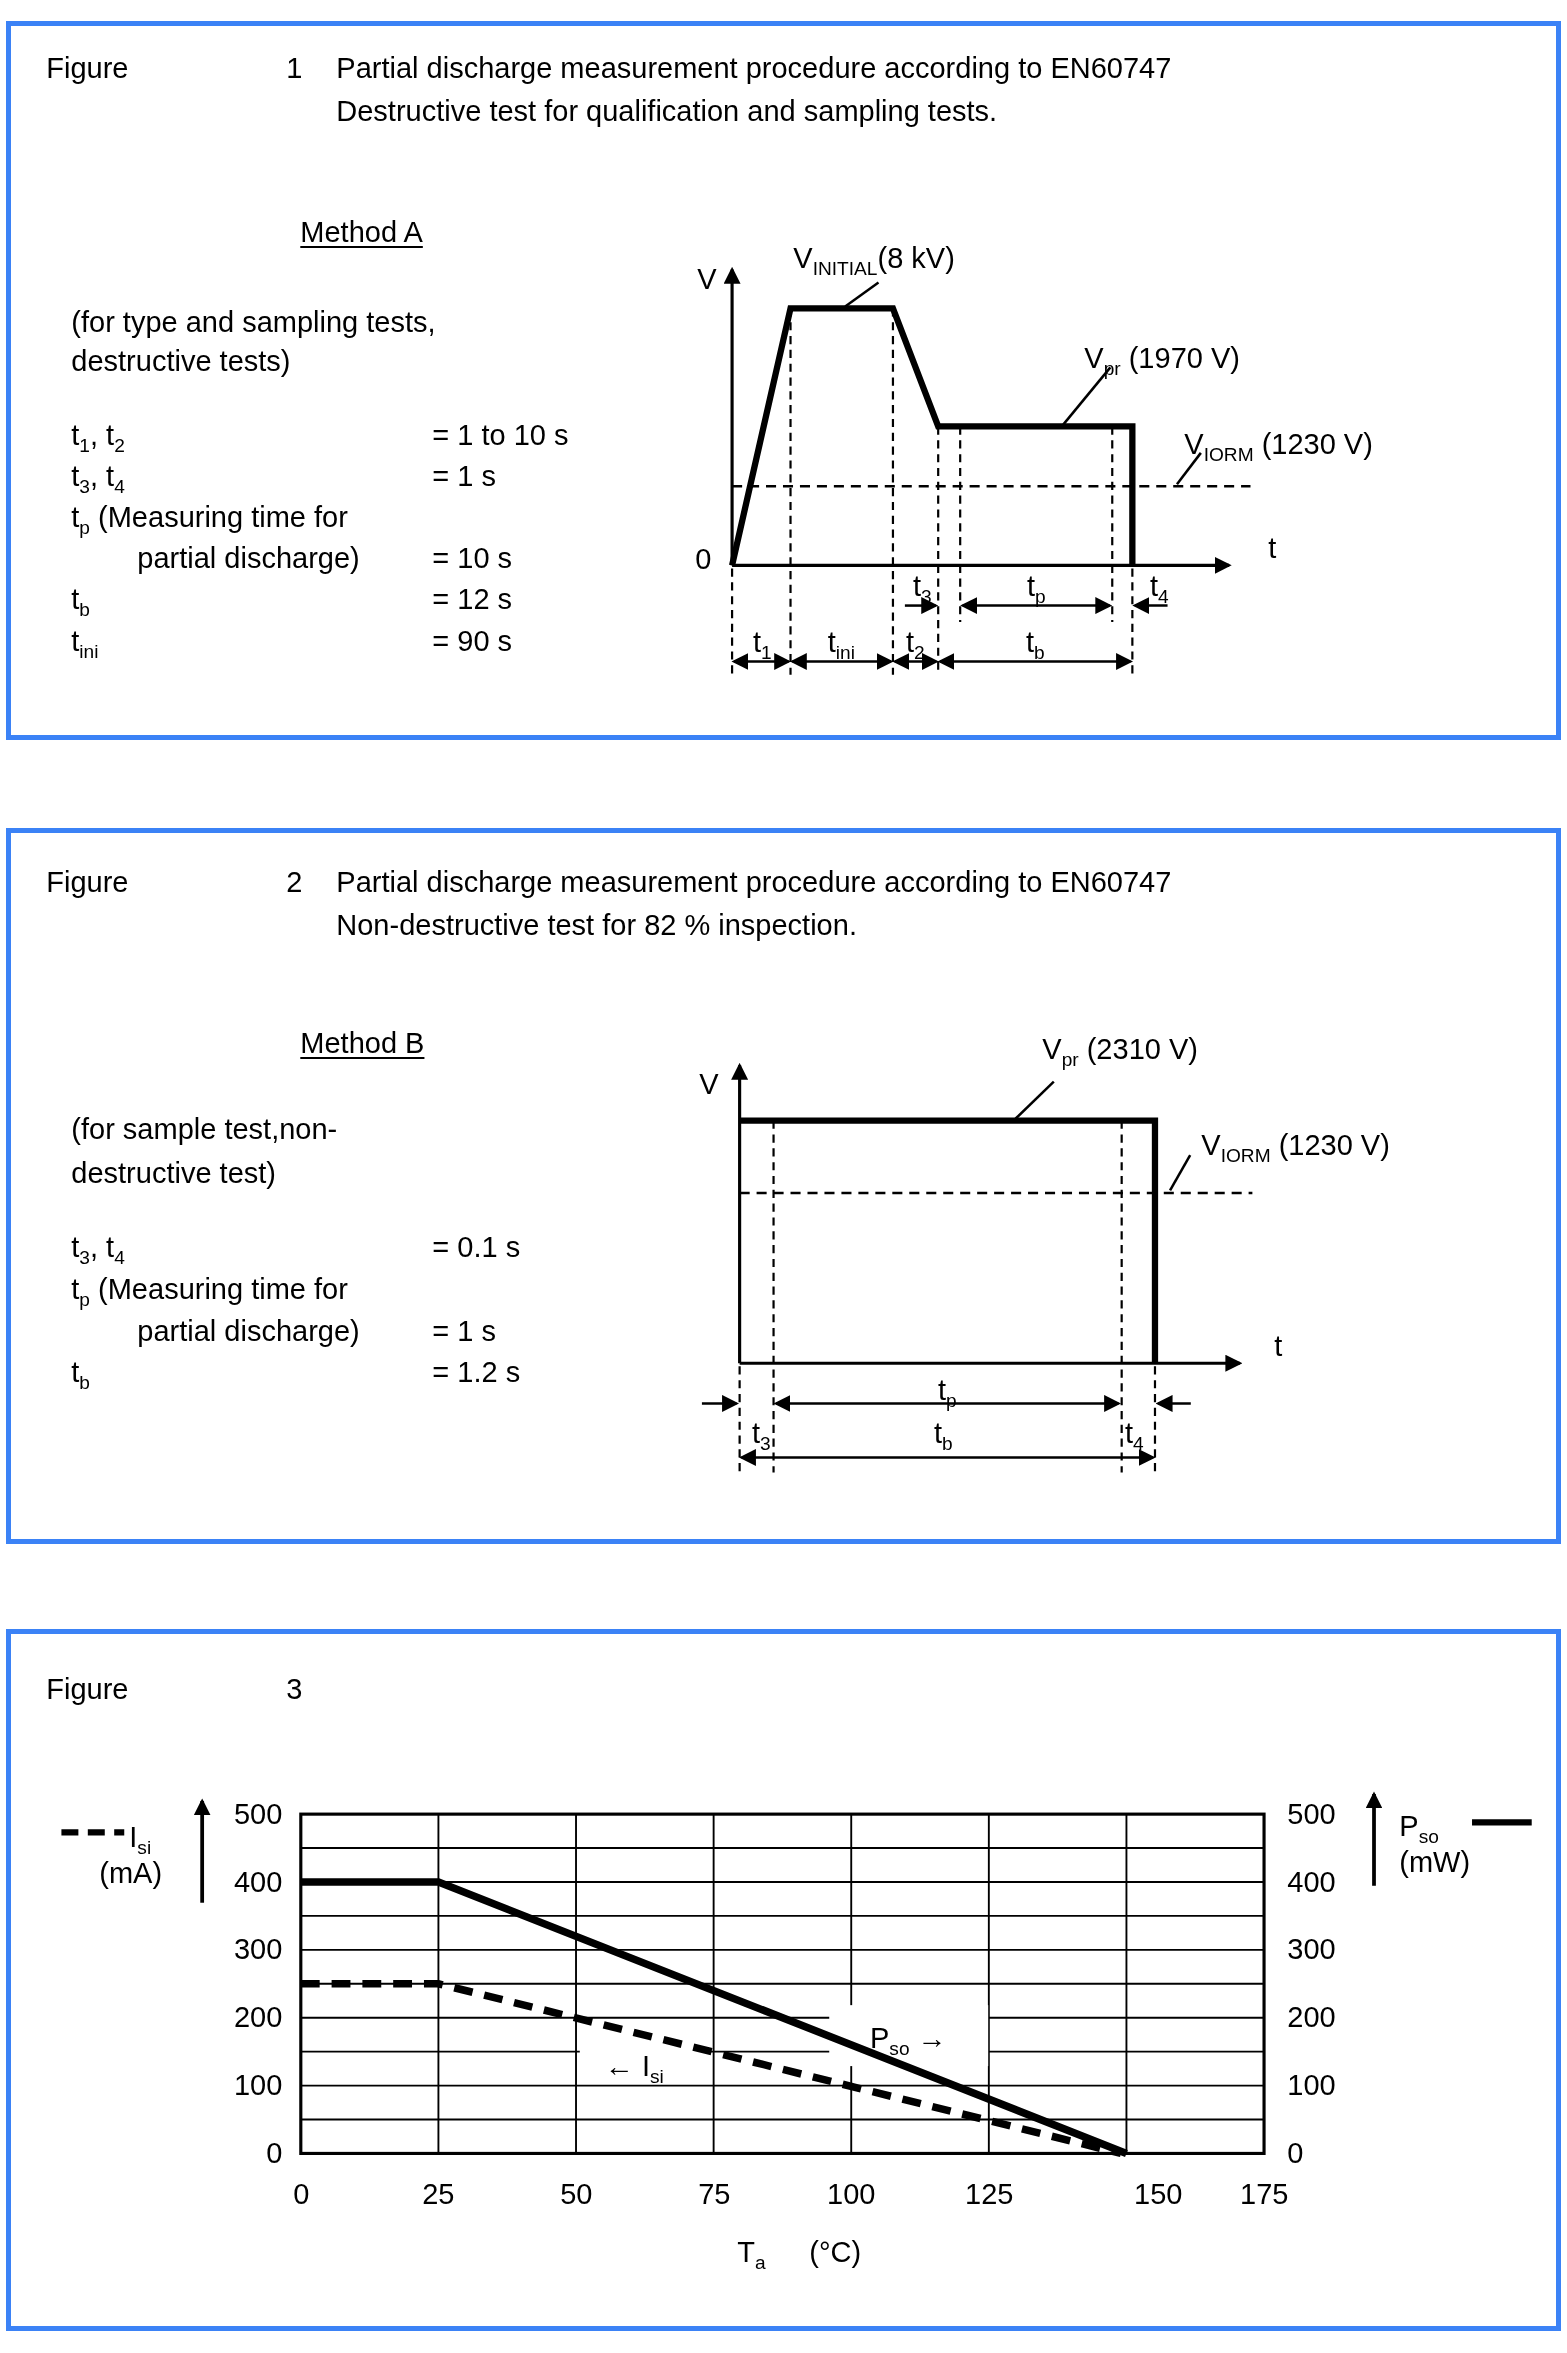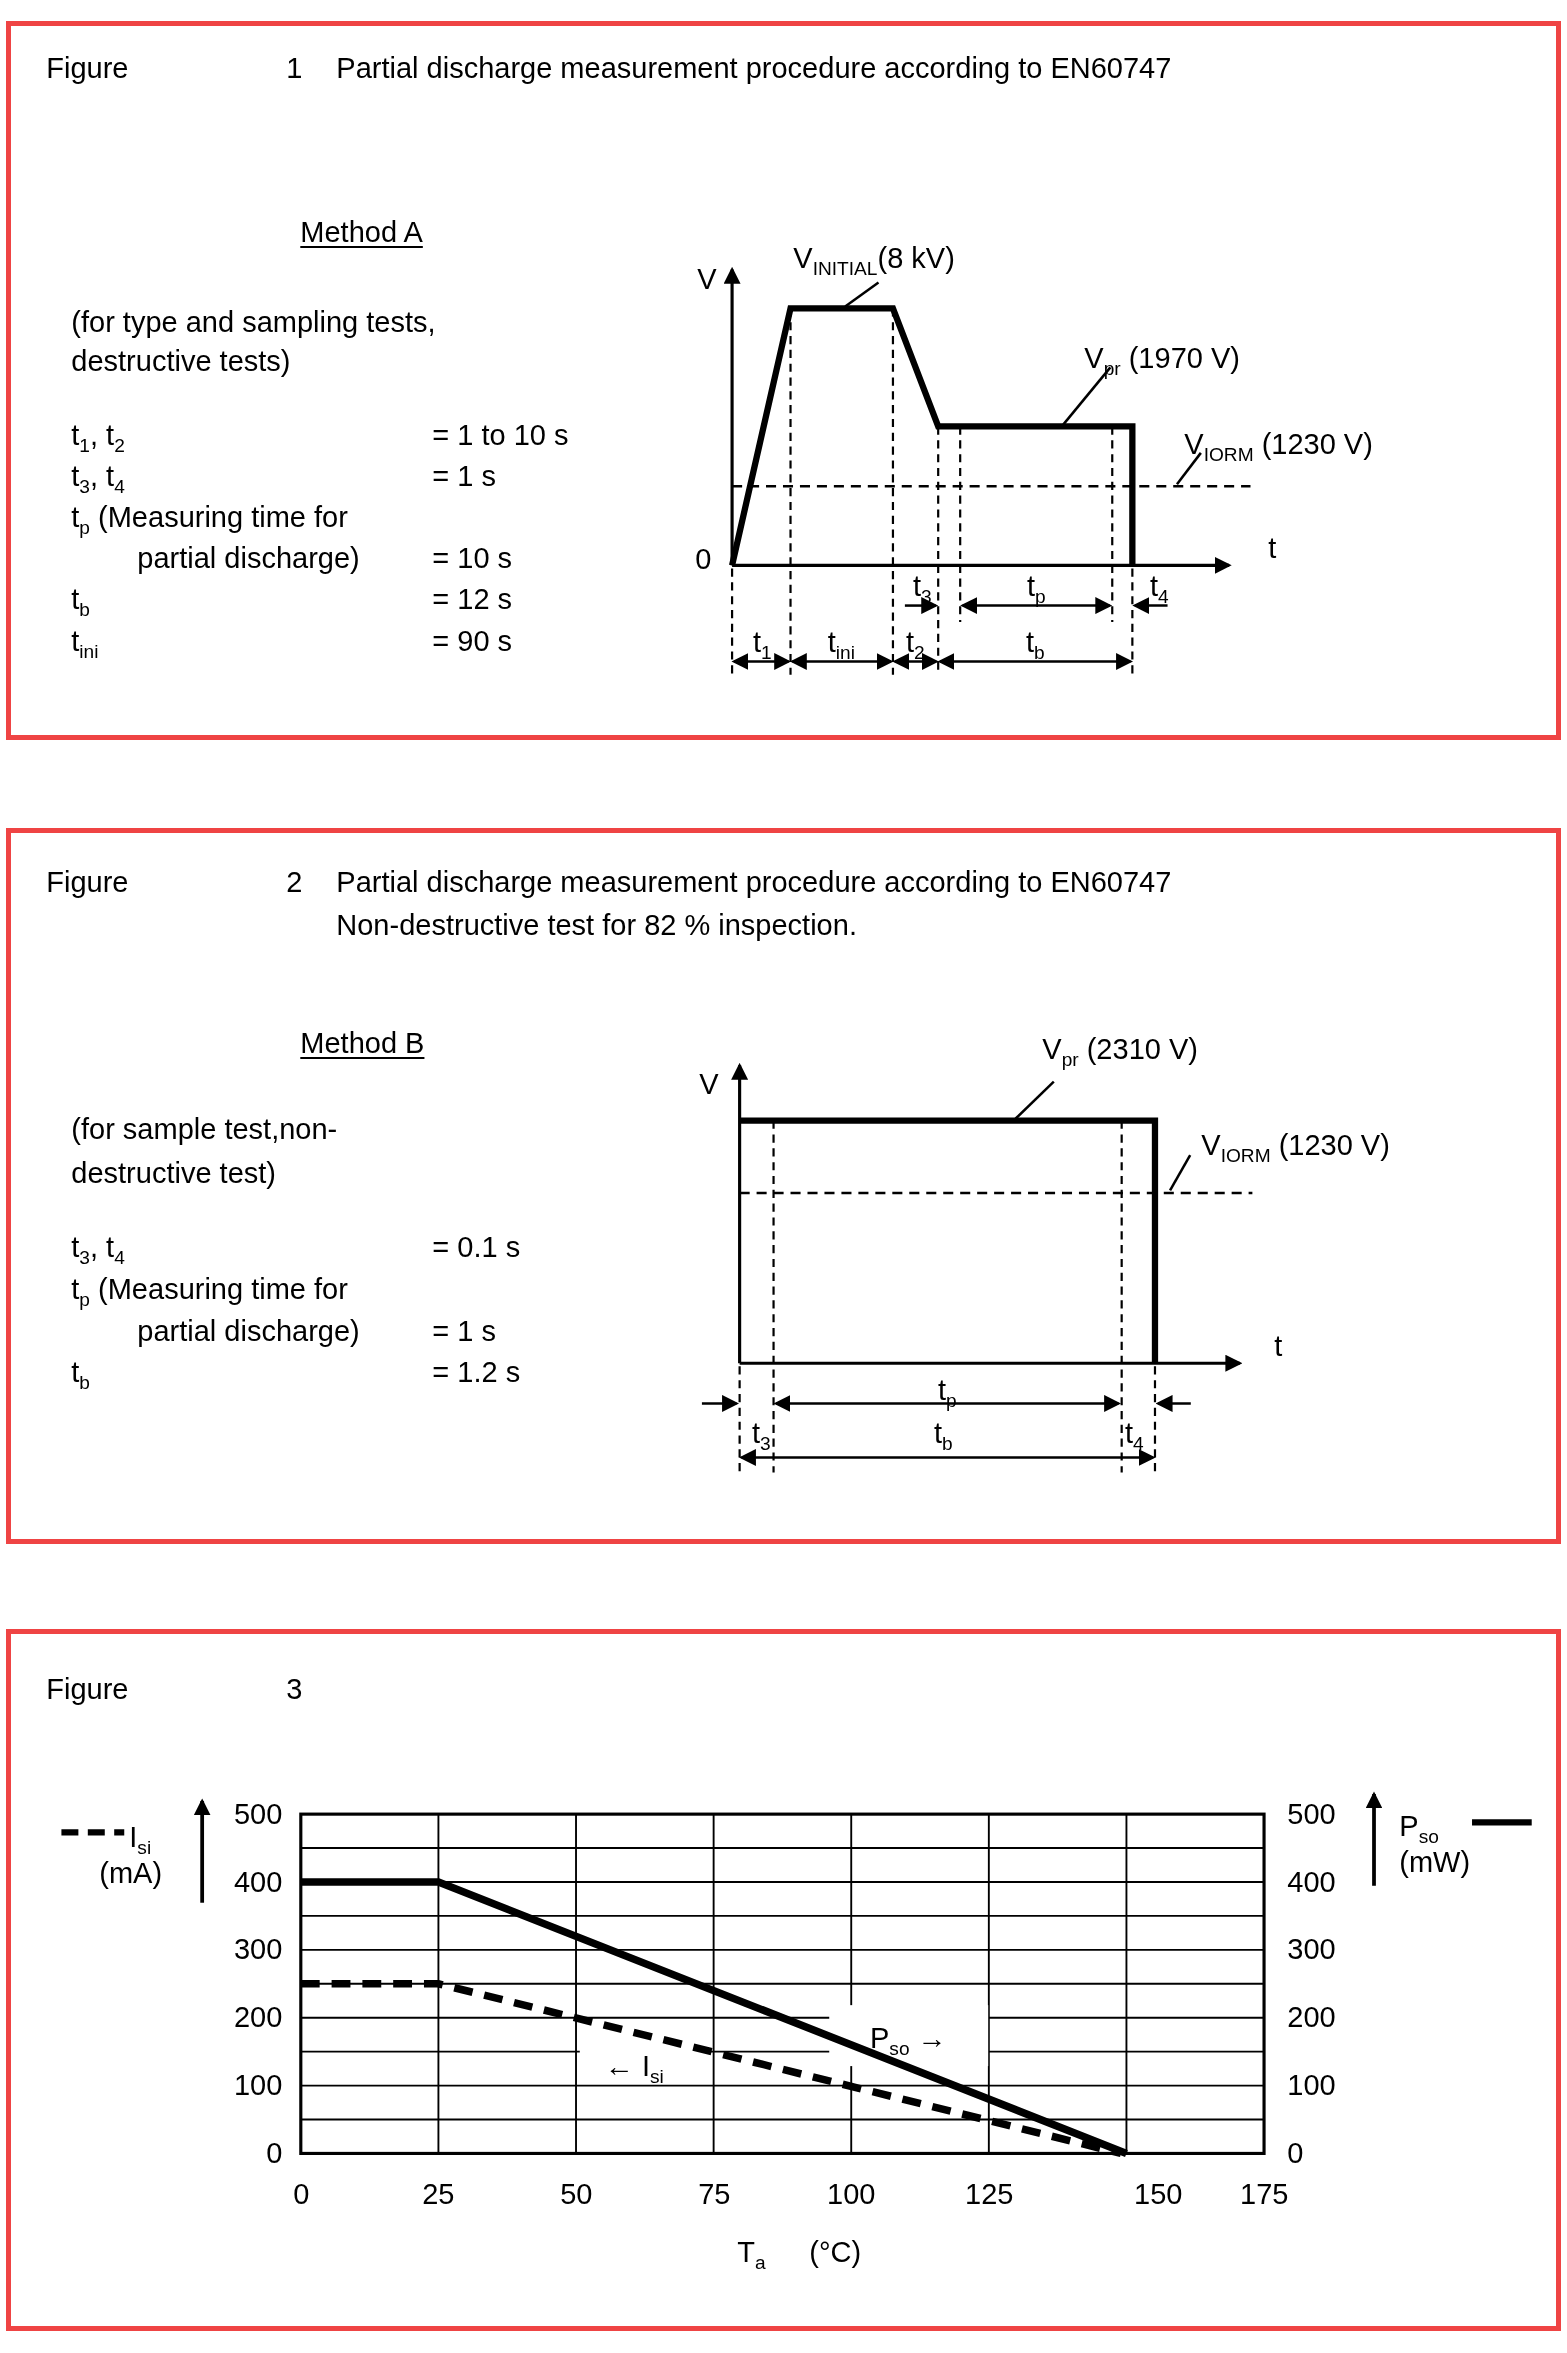--- a/index.html
+++ b/index.html
@@ -1,18 +1,18 @@
 <!DOCTYPE html>
 <html style="font-size:10px"><head>
 <meta charset="utf-8">
 <style>
   html,body{margin:0;padding:0;background:#fff;}
   .page{position:relative;width:1567px;height:2354px;background:#fff;
         font-family:"Liberation Sans","DejaVu Sans",sans-serif;color:#000;overflow:hidden;}
-  .fig-box{position:absolute;left:6.3px;width:1555px;border:5px solid #ef4444;background:#fff;box-sizing:border-box;}
+  .fig-box{position:absolute;left:6.3px;width:1555px;border:5px solid #3b82f6;background:#fff;box-sizing:border-box;}
   #box1{top:21px;height:719px;}
   #box2{top:828px;height:716px;}
   #box3{top:1629px;height:702px;}
   .t{position:absolute;font-size:29px;line-height:1.15;white-space:nowrap;}
   sub{font-size:66%;line-height:0;}
   .method{text-decoration:underline;text-decoration-thickness:1.9px;text-underline-offset:4.4px;}
   .ctr{transform:translateX(-50%);}
   .diagram{position:absolute;}
   .diagram svg, .chart svg{position:absolute;left:0;top:0;}
   
@@ -43,20 +43,21 @@
     </marker>
   </defs>
 </svg>
 
 <div class="page">
 
   <div class="fig-box" id="box1">
     <div class="t" style="left:35px;top:26px">Figure</div>
     <div class="t" style="left:275px;top:26px">1</div>
     <div class="t" style="left:325px;top:26px">Partial discharge measurement procedure according to EN60747</div>
+    <div class="t" style="left:325px;top:69px">Destructive test for qualification and sampling tests.</div>
     <div class="t method" style="left:289px;top:190px">Method A</div>
     <div class="t" style="left:60px;top:280px">(for type and sampling tests,</div>
     <div class="t" style="left:60px;top:319px">destructive tests)</div>
 
     <div class="t" style="left:60px;top:393px">t<sub>1</sub>, t<sub>2</sub></div>
     <div class="t" style="left:421px;top:393px">= 1 to 10 s</div>
     <div class="t" style="left:60px;top:434px">t<sub>3</sub>, t<sub>4</sub></div>
     <div class="t" style="left:421px;top:434px">= 1 s</div>
     <div class="t" style="left:60px;top:475px">t<sub>p</sub> (Measuring time for</div>
     <div class="t" style="left:126px;top:516px">partial discharge)</div>

